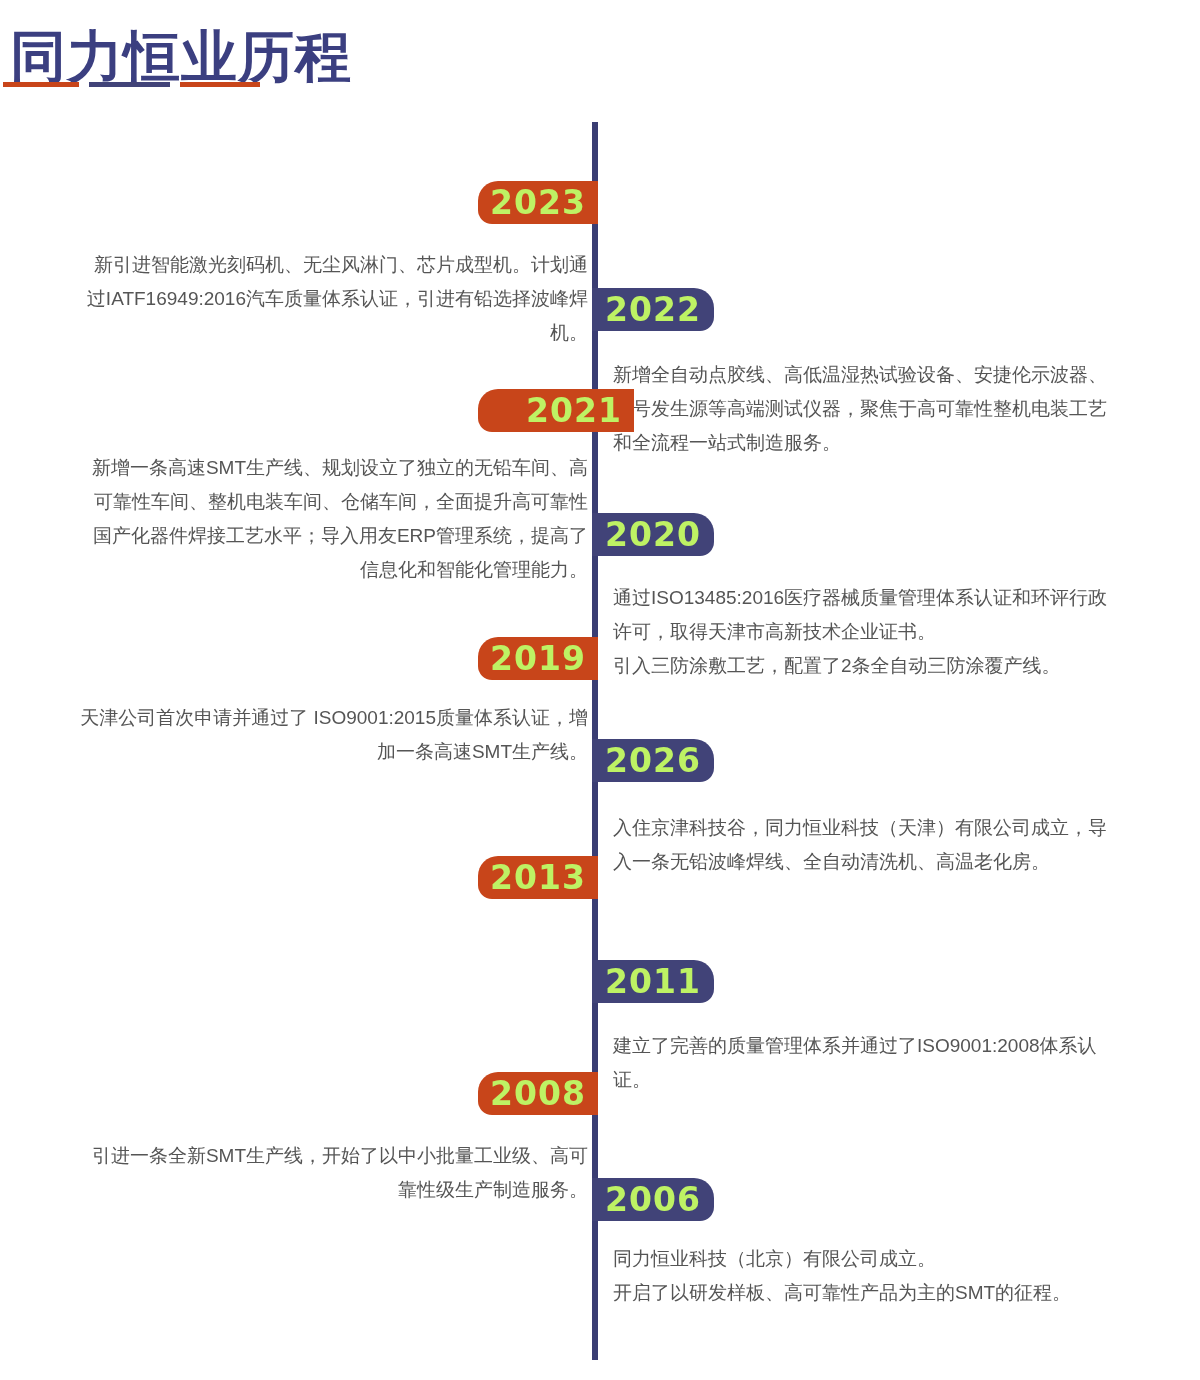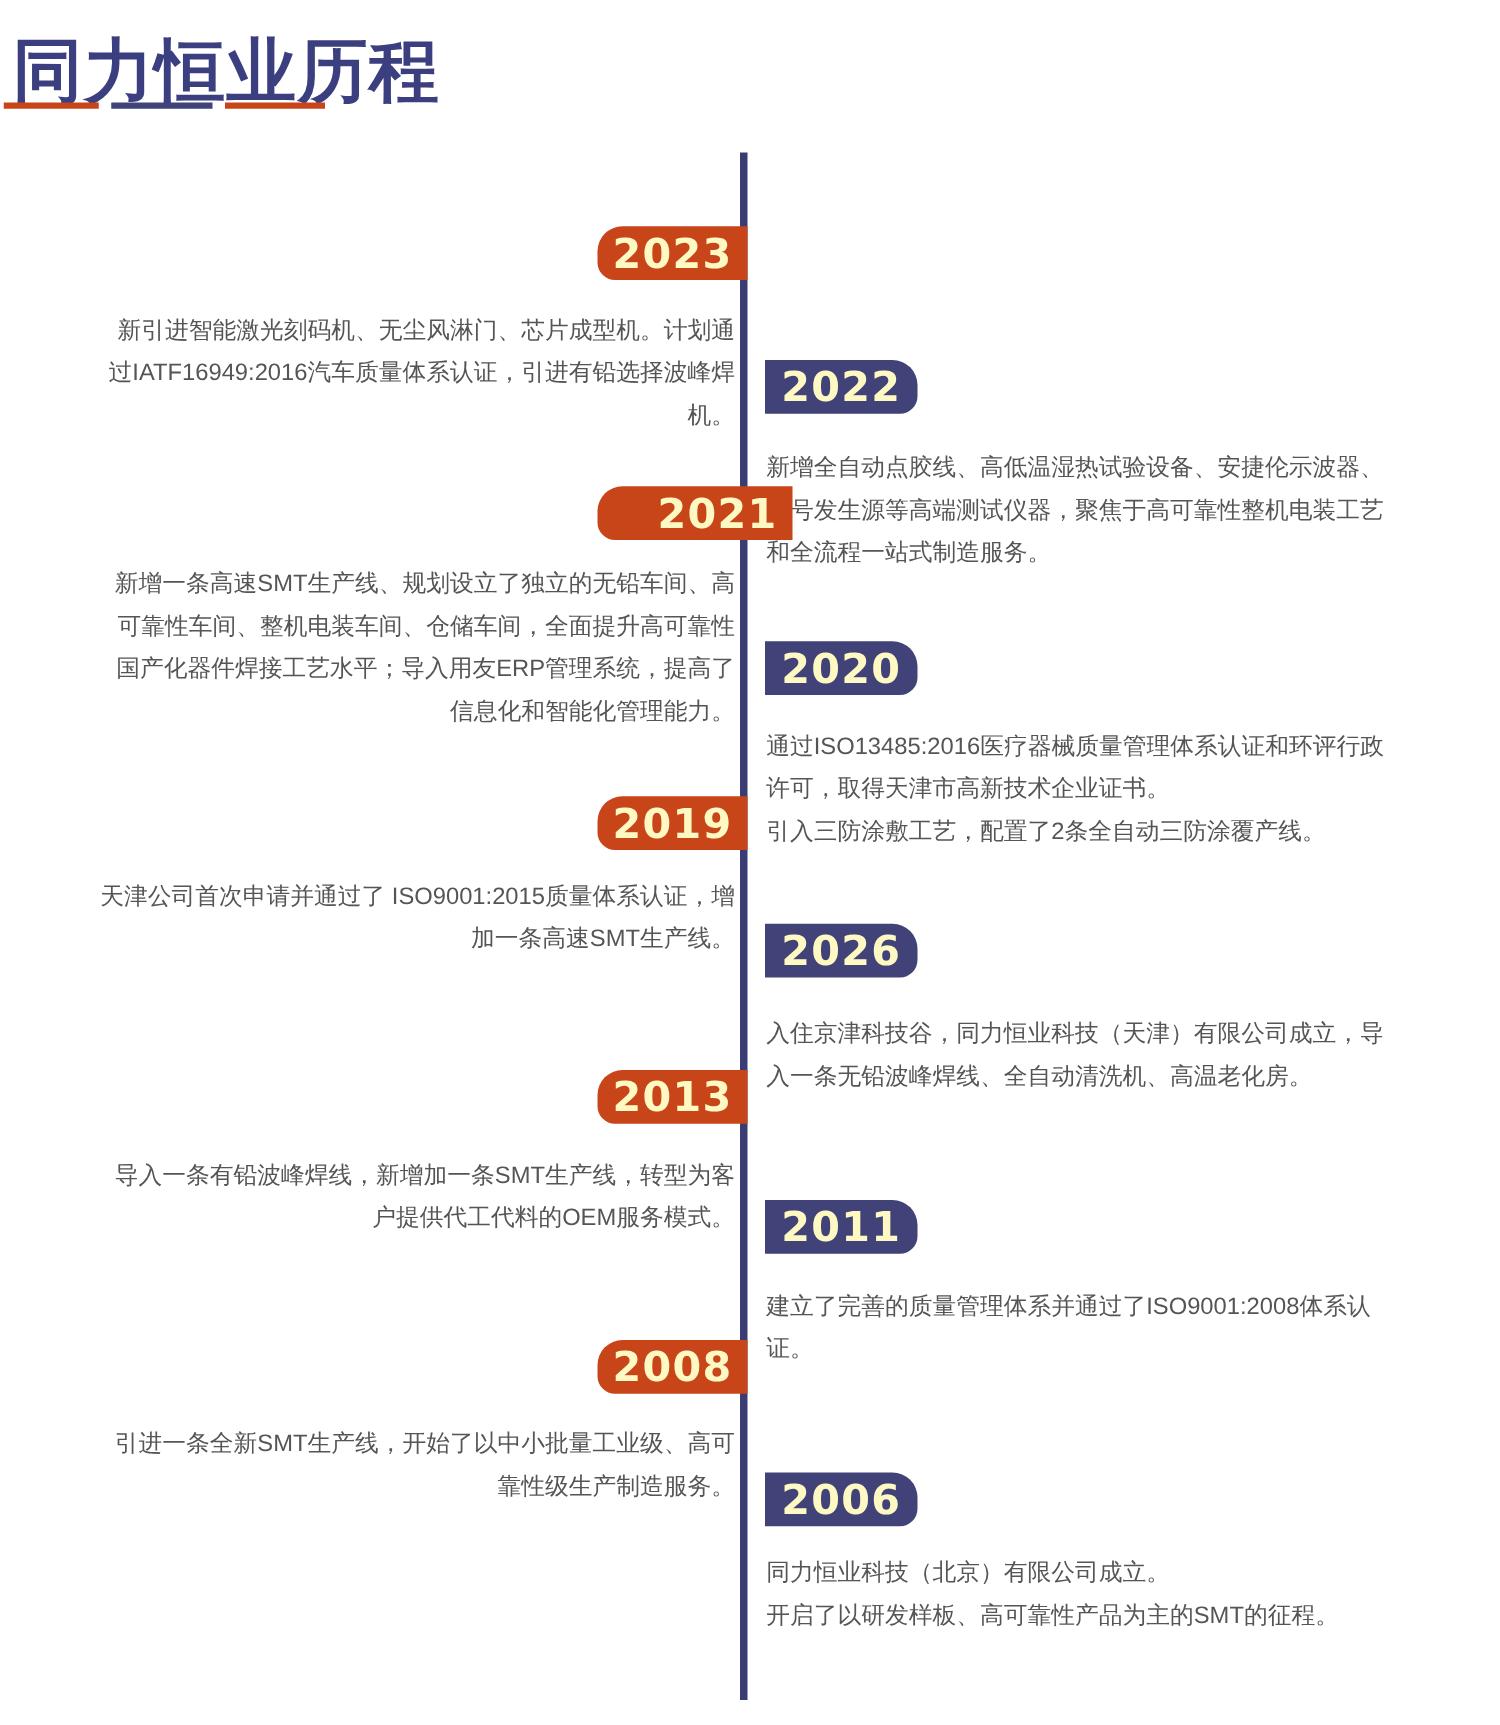--- a/index.html
+++ b/index.html
@@ -34,36 +34,35 @@
     position:absolute;left:592px;top:122px;
     width:6px;height:1238px;
     background:var(--line-purple);
     z-index:0;
   }
   
   .badge{
     position:absolute;
     width:120px;height:43px;
     display:flex;align-items:center;justify-content:center;
-    color:#fef9c3;
+    color:#bef264;
     font-weight:bold;font-size:33px;
     font-family:"DejaVu Sans","Liberation Sans",sans-serif;
     letter-spacing:1px;
     z-index:2;
   }
   .badge.left{
     left:478px;
     background:var(--accent-orange);
     border-radius:20px 0 0 14px;
   }
   .badge.right{
     left:592px;width:122px;
     background:var(--accent-purple);
     border-radius:0 20px 14px 0;
-    margin-left:20px;
   }
   
   .entry-text{
     position:absolute;
     font-size:19px;line-height:34px;
     color:var(--text-gray);
     white-space:pre-line;
     z-index:1;
     text-align:left;
   }
@@ -106,21 +105,20 @@
   <div class="entry-text right t3">通过ISO13485:2016医疗器械质量管理体系认证和环评行政许可，取得天津市高新技术企业证书。
 引入三防涂敷工艺，配置了2条全自动三防涂覆产线。</div>
 
   <div class="badge left b4">2019</div>
   <div class="entry-text left t4">天津公司首次申请并通过了 ISO9001:2015质量体系认证，增加一条高速SMT生产线。</div>
 
   <div class="badge right b5">2026</div>
   <div class="entry-text right t5">入住京津科技谷，同力恒业科技（天津）有限公司成立，导入一条无铅波峰焊线、全自动清洗机、高温老化房。</div>
 
   <div class="badge left b6">2013</div>
-  <div class="entry-text left t6">导入一条有铅波峰焊线，新增加一条SMT生产线，转型为客户提供代工代料的OEM服务模式。</div>
 
   <div class="badge right b7">2011</div>
   <div class="entry-text right t7">建立了完善的质量管理体系并通过了ISO9001:2008体系认证。</div>
 
   <div class="badge left b8">2008</div>
   <div class="entry-text left t8">引进一条全新SMT生产线，开始了以中小批量工业级、高可靠性级生产制造服务。</div>
 
   <div class="badge right b9">2006</div>
   <div class="entry-text right t9">同力恒业科技（北京）有限公司成立。
 开启了以研发样板、高可靠性产品为主的SMT的征程。</div>

